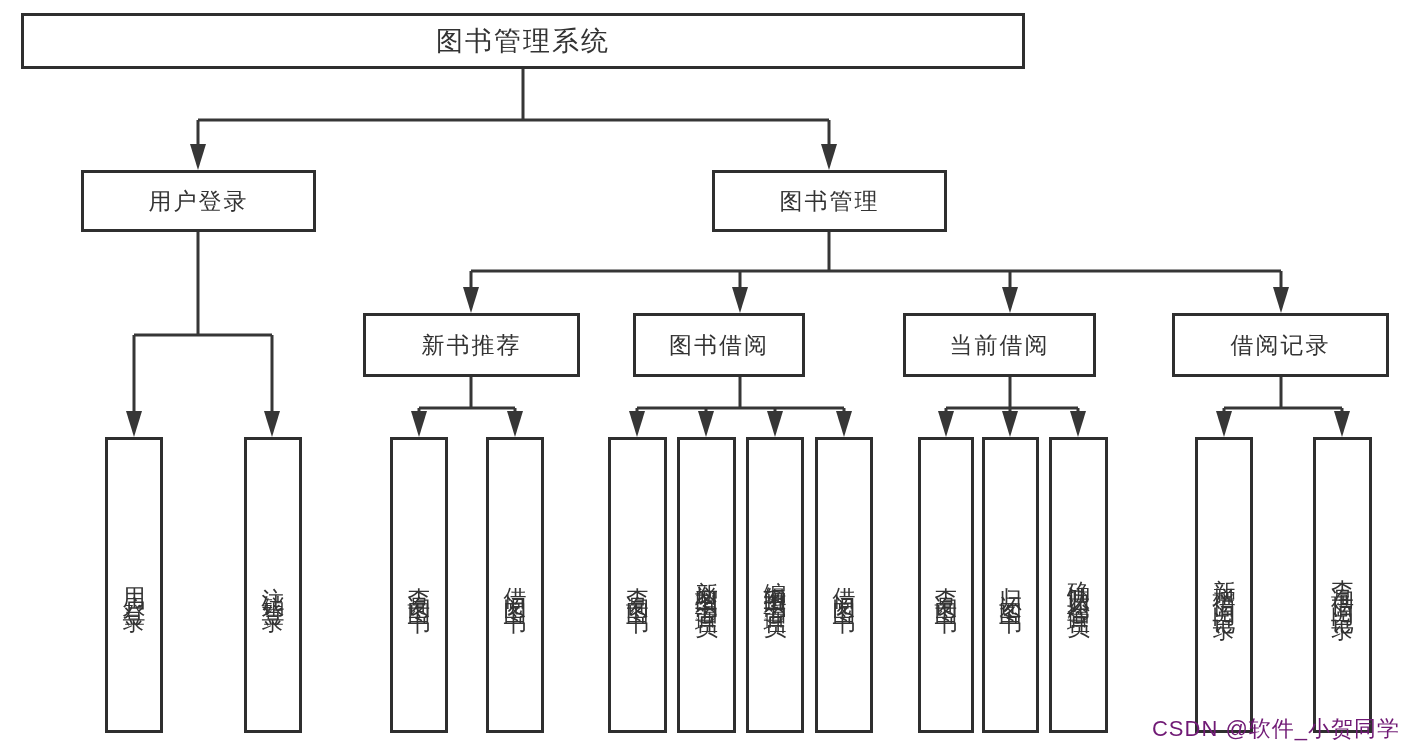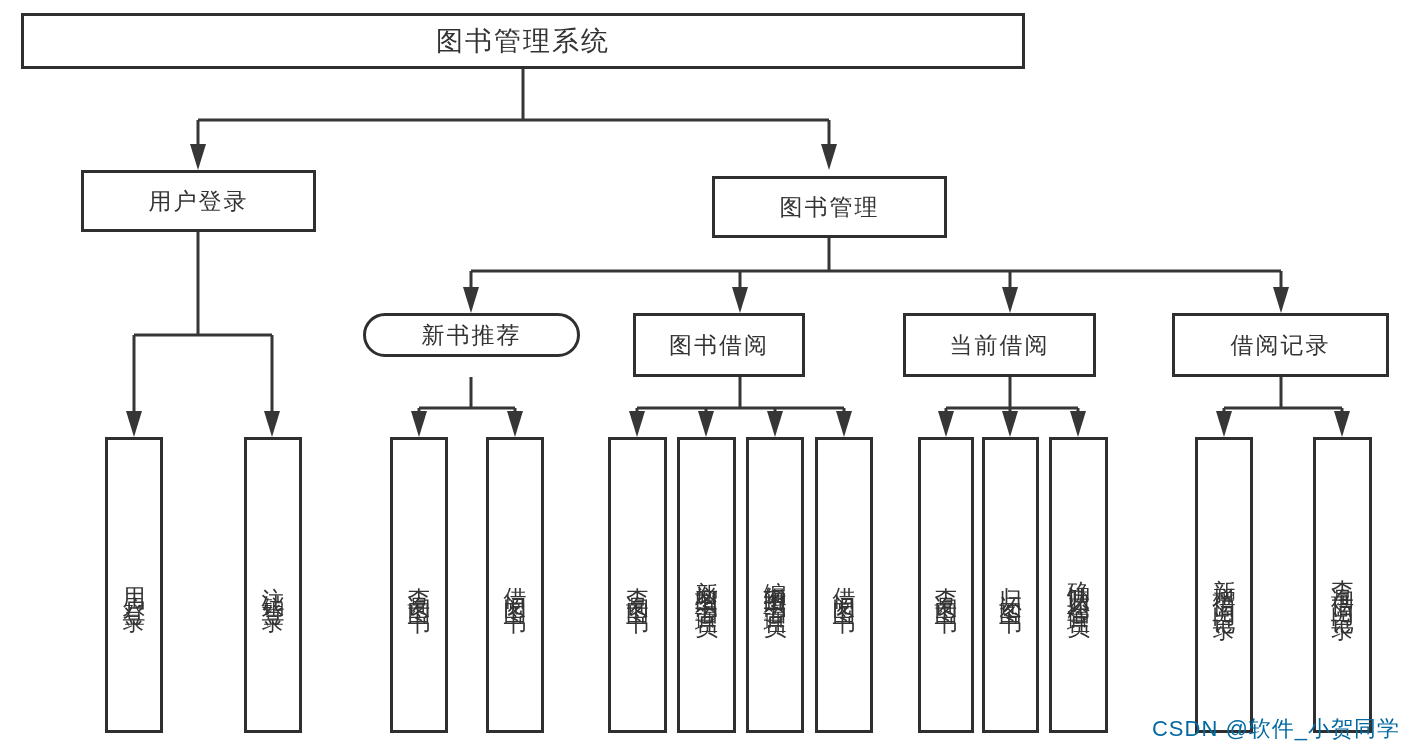--- a/index.html
+++ b/index.html
@@ -37,21 +37,21 @@
     letter-spacing: 8px;
     line-height: 1;
   }
   .node.v.long { letter-spacing: 5px; }
   .node .lbl { white-space: nowrap; }
   .watermark {
     position: absolute;
     right: 5px;
     bottom: 3px;
     font-size: 22px;
-    color: #0369a1;
+    color: #701a75;
     z-index: 6;
     letter-spacing: 1px;
     white-space: nowrap;
   }
 </style>
 </head>
 <body>
 
 <div class="stage">
 
@@ -97,25 +97,25 @@
     <use href="#ah" transform="translate(1342,437)"></use>
   </svg>
 
   <div class="node h root" style="left:21px;top:13px;width:1004px;height:56px;">
     <span class="lbl">图书管理系统</span>
   </div>
 
   <div class="node h" style="left:81px;top:170px;width:235px;height:62px;">
     <span class="lbl">用户登录</span>
   </div>
-  <div class="node h" style="left:712px;top:176px;width:235px;height:62px;">
+  <div class="node h" style="left:712px;top:170px;width:235px;height:62px;">
     <span class="lbl">图书管理</span>
   </div>
 
-  <div class="node h" style="left:363px;top:313px;width:217px;height:44px;border-radius:26px;">
+  <div class="node h" style="left:363px;top:313px;width:217px;height:64px;">
     <span class="lbl">新书推荐</span>
   </div>
   <div class="node h" style="left:633px;top:313px;width:172px;height:64px;">
     <span class="lbl">图书借阅</span>
   </div>
   <div class="node h" style="left:903px;top:313px;width:193px;height:64px;">
     <span class="lbl">当前借阅</span>
   </div>
   <div class="node h" style="left:1172px;top:313px;width:217px;height:64px;">
     <span class="lbl">借阅记录</span>

